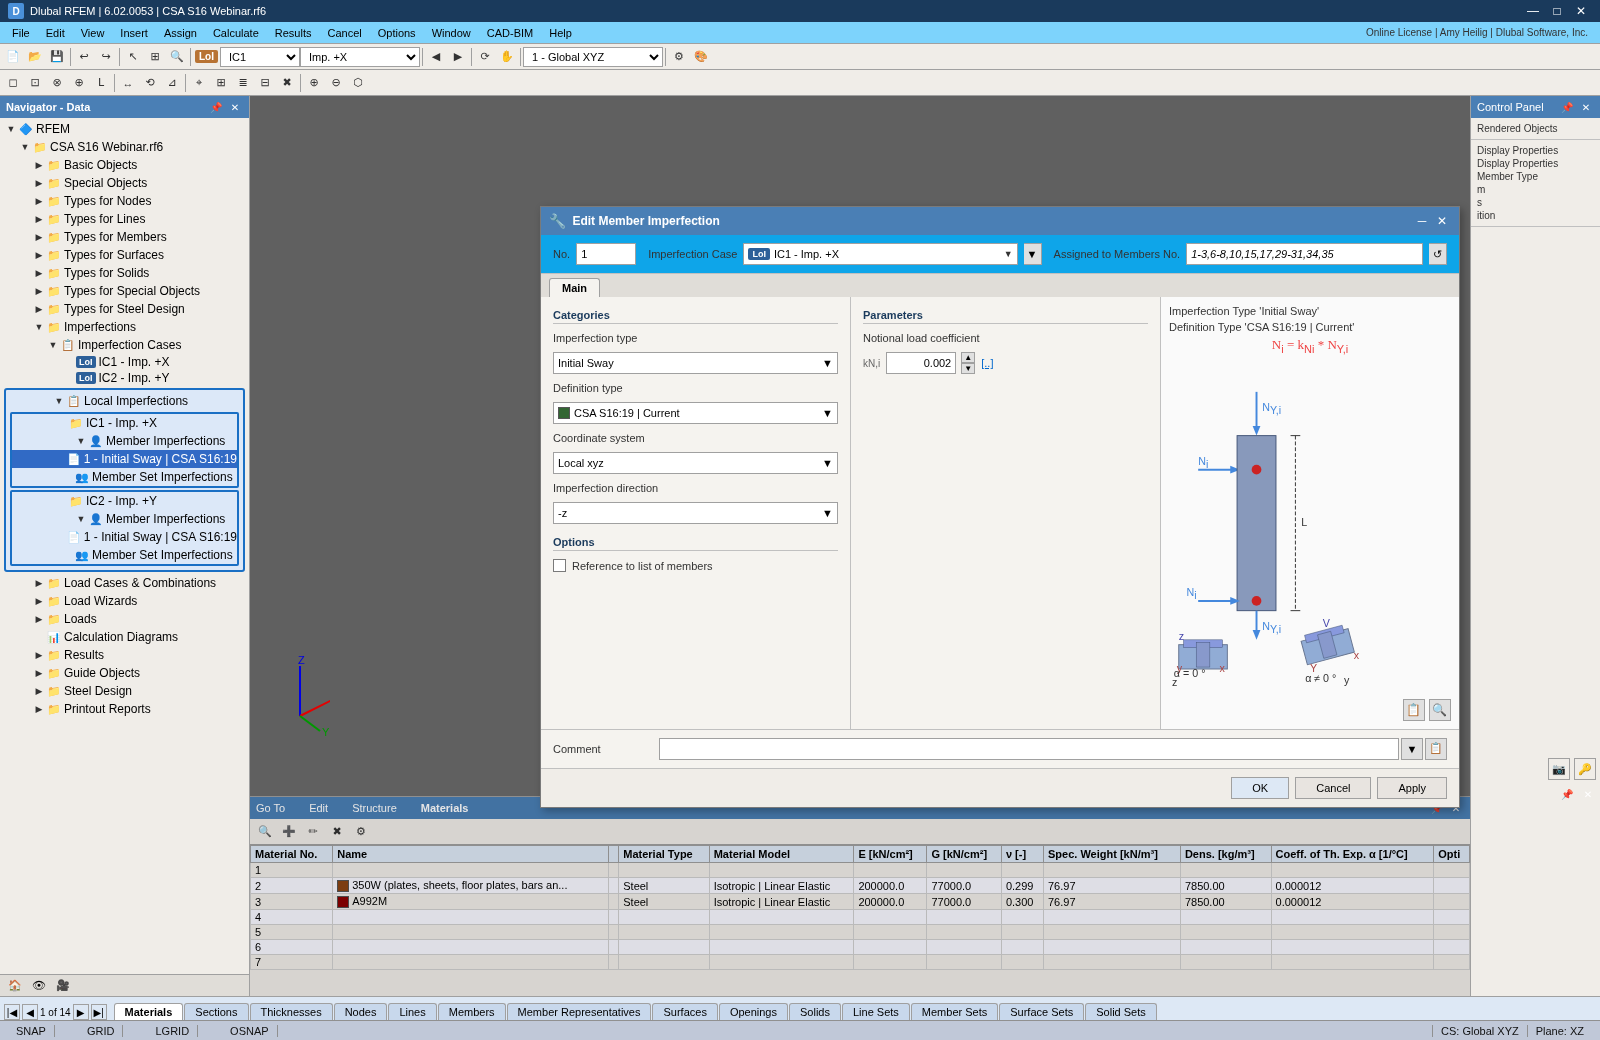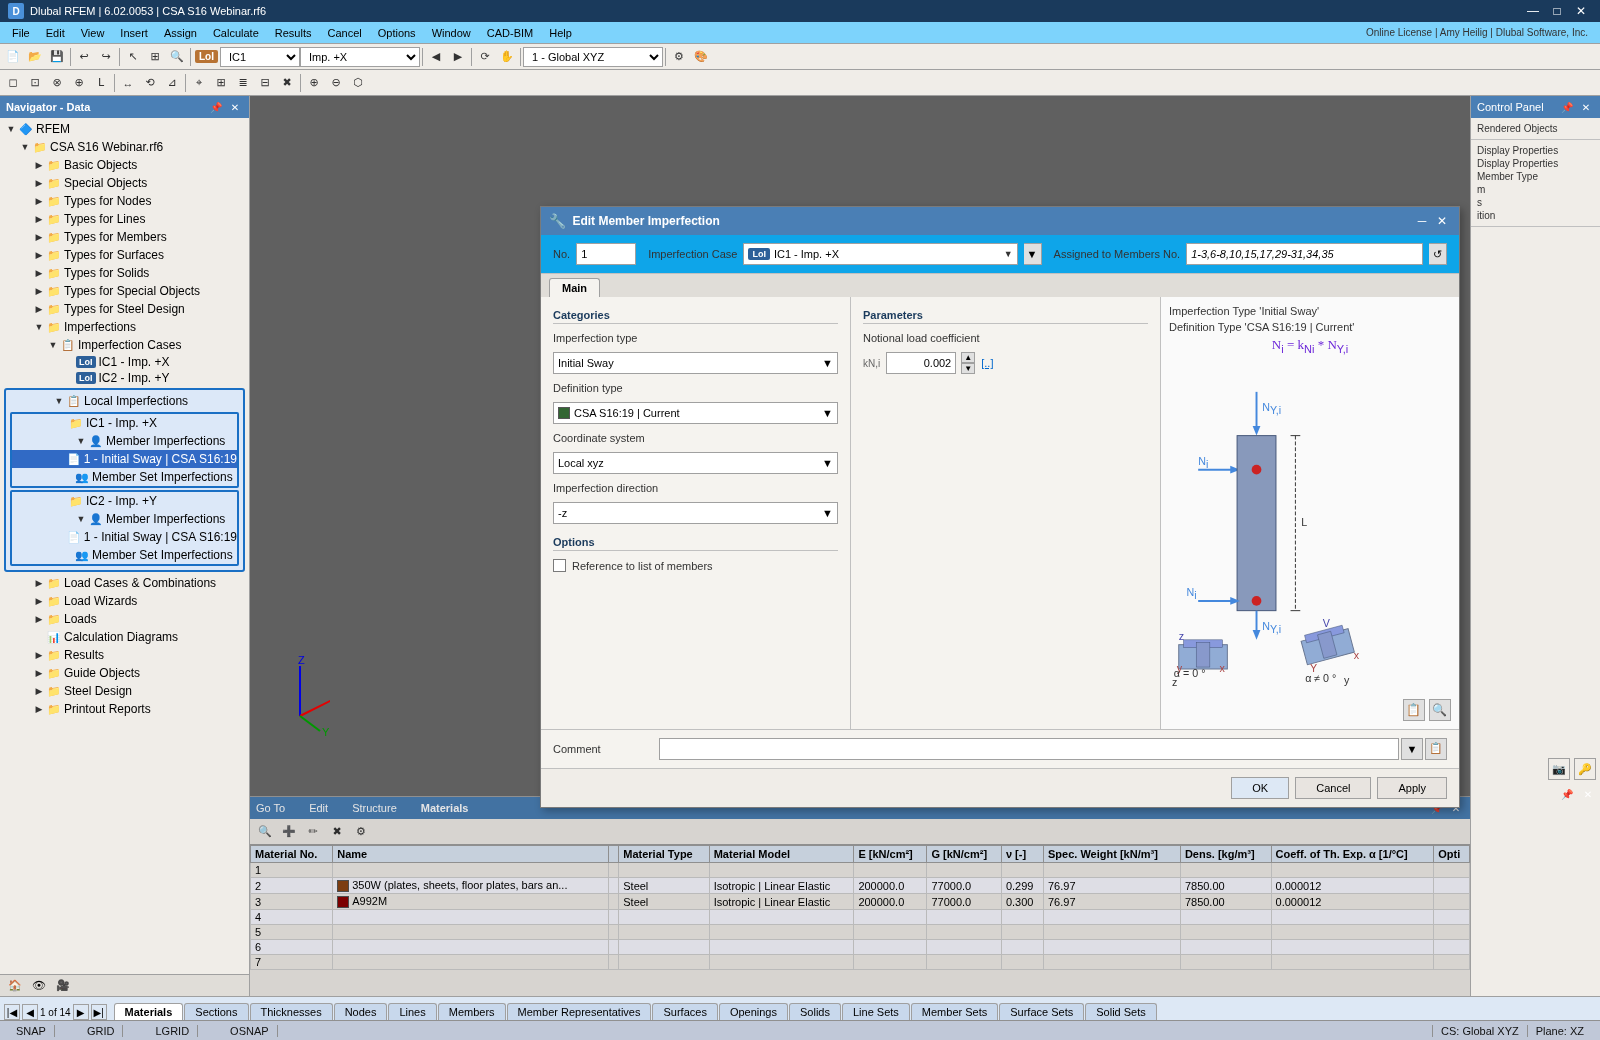--- a/index.html
+++ b/index.html
@@ -108,21 +108,21 @@
     .checkbox { width: 13px; height: 13px; border: 1px solid #7a7a7a; background: white; display: flex; align-items: center; justify-content: center; cursor: pointer; flex-shrink: 0; }
 
     .param-row { display: flex; align-items: center; gap: 6px; margin-bottom: 8px; }
     .param-label { font-size: 11px; color: #333; }
     .param-sub-label { font-size: 10px; color: #666; }
     .param-input { height: 22px; border: 1px solid #a0a0a0; background: white; padding: 0 4px; font-size: 11px; width: 70px; text-align: right; }
     .param-stepper { display: flex; flex-direction: column; margin-left: -1px; }
     .step-btn { width: 14px; height: 11px; border: 1px solid #a0a0a0; background: #e0e0e0; cursor: pointer; display: flex; align-items: center; justify-content: center; font-size: 8px; }
     .param-link { color: #0066cc; cursor: pointer; font-size: 11px; text-decoration: underline; }
     .diagram-title { font-size: 11px; color: #333; margin-bottom: 4px; }
-    .formula { font-family: 'Times New Roman', serif; font-size: 13px; color: #6d28d9; text-align: center; margin-bottom: 8px; }
+    .formula { font-family: 'Times New Roman', serif; font-size: 13px; color: #ef4444; text-align: center; margin-bottom: 8px; }
 
     .comment-row { padding: 8px 12px; border-top: 1px solid #c0c0c0; display: flex; align-items: center; gap: 6px; }
     .comment-input { flex: 1; height: 22px; border: 1px solid #a0a0a0; background: white; padding: 0 4px; font-size: 11px; }
     .comment-btn { width: 22px; height: 22px; border: 1px solid #a0a0a0; background: #e0e0e0; cursor: pointer; display: flex; align-items: center; justify-content: center; font-size: 11px; }
 
     .dialog-footer { padding: 8px 12px; border-top: 1px solid #c0c0c0; display: flex; justify-content: flex-end; gap: 6px; background: #f0ede8; }
     .dialog-btn { padding: 4px 20px; border: 1px solid #a0a0a0; background: #e8e4e0; cursor: pointer; font-size: 11px; }
     .dialog-btn.primary { background: #dde8f5; }
 
     

